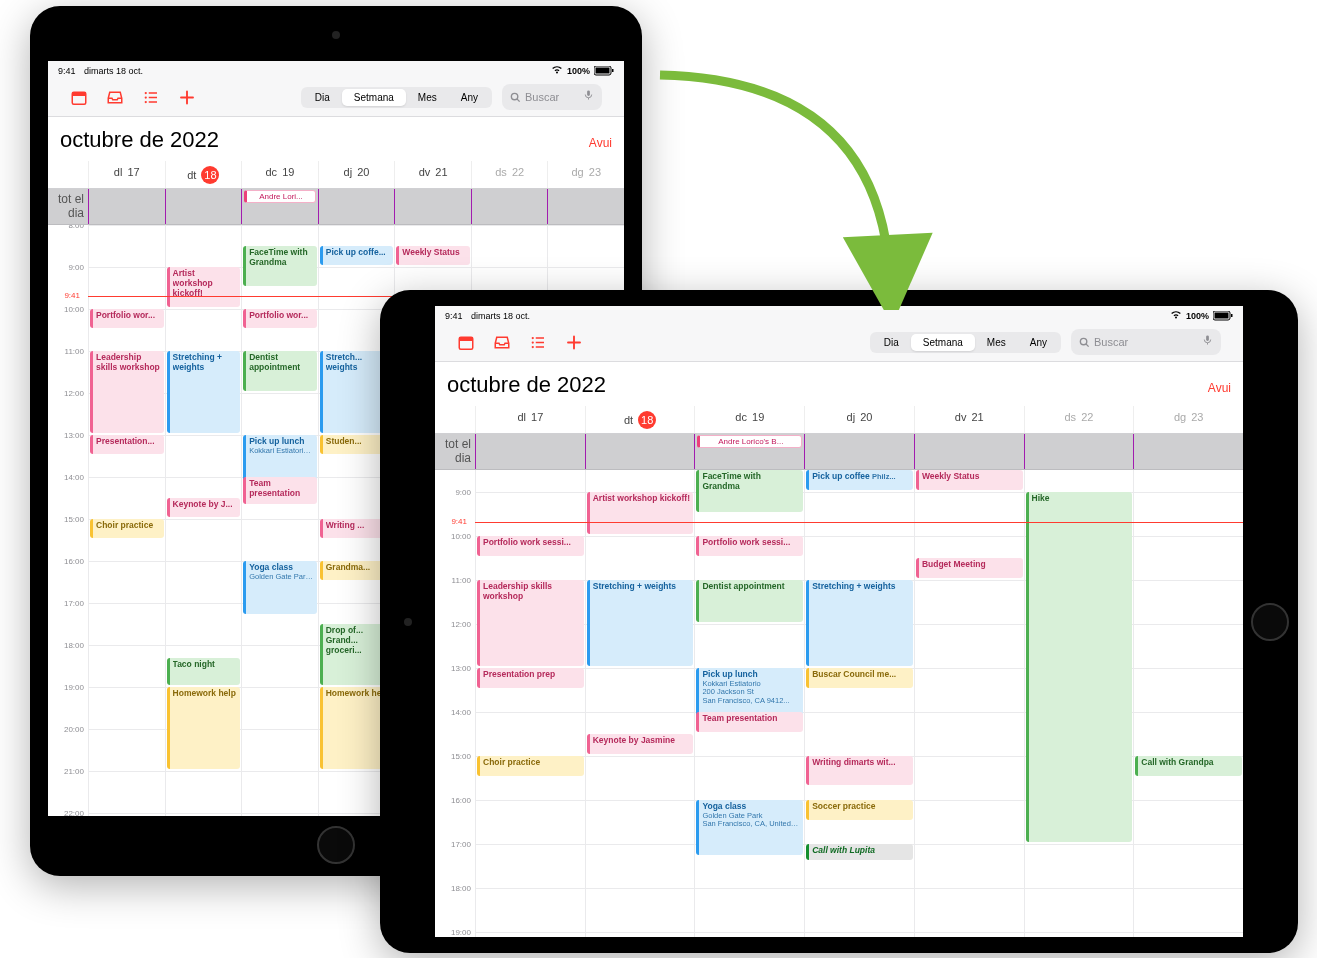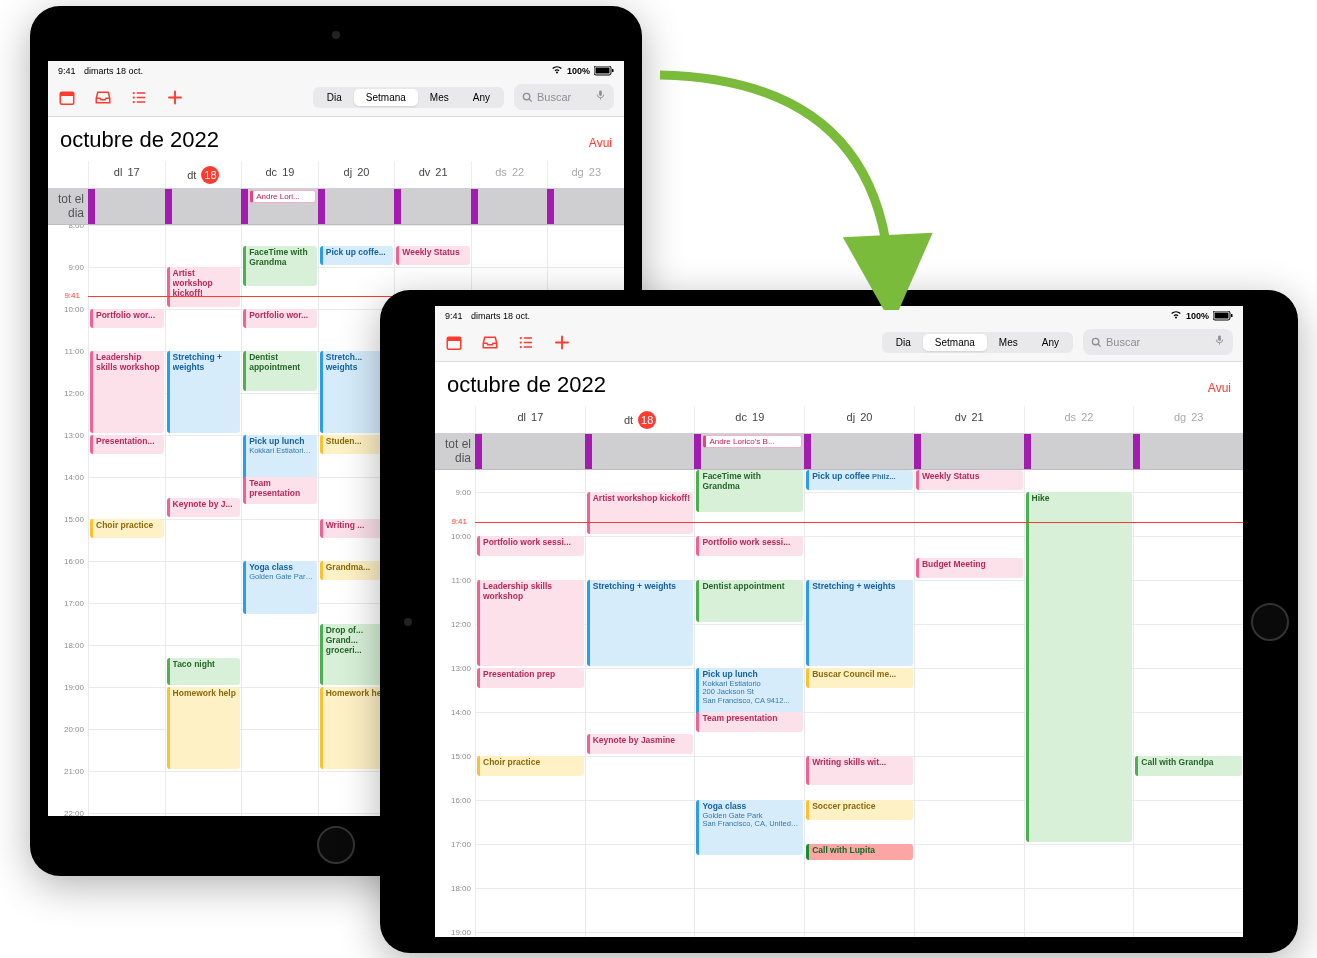--- a/index.html
+++ b/index.html
@@ -31,21 +31,21 @@
 
 
 .statusbar { display: flex; justify-content: space-between; align-items: center;
   font-size: 9px; color:#000; padding: 4px 10px 3px; background:#f7f7f8;}
 .statusbar .right { display:flex; gap:4px; align-items:center; font-weight:600; }
 .wifi-icon { font-size: 9px; }
 .battery-icon svg { vertical-align:middle; }
 
 
 .toolbar {
-  display:flex; align-items:center; padding: 5px 10px 6px; background:#f7f7f8;
+  display:flex; align-items:center; padding: 5px 22px 6px; background:#f7f7f8;
   border-bottom:1px solid #dcdcdf;
 }
 .toolbar-left { display:flex; gap:18px; align-items:center; }
 .tb-icon { color:#ff3b30; font-size:17px; line-height:1; width:18px; height:18px; display:flex; align-items:center; justify-content:center;}
 .tb-icon svg { width:19px; height:19px; }
 .exp { flex:1; }
 .segmented { display:flex; background:#e9e9eb; border-radius:6px; padding:2px;}
 .seg-item { font-size:10px; padding: 3px 12px; border-radius:5px; color:#000;}
 .seg-item.active { background:#fff; box-shadow:0 1px 2px rgba(0,0,0,.1);}
 .search {
@@ -74,21 +74,21 @@
 .daynum.today {
   background:#ff3b30; color:#fff; border-radius:50%; width:18px; height:18px;
   line-height:18px; font-size:11px; font-weight:400;
 }
 
 
 .alldayrow { display:flex; background:#cfcfd1; border-bottom:1px solid #bcbcbf; min-height:18px;}
 .alldayrow .time-col {
   width:40px; font-size:12px; color:#555; text-align:right; padding:3px 4px 4px 0;
 }
-.alldayrow .day { flex:1; border-left:7px solid #a21caf; padding:1px 2px;}
+.alldayrow .day { flex:1; border-left:1px solid #a21caf; padding:1px 2px;text-align:center;}
 .allday-ev {
   background:#fff; border:1px solid #f4b0c8; border-left:3px solid #ec407a;
   border-radius:3px; font-size:8px; color:#c2185b; padding:1px 3px;
   white-space:nowrap; overflow:hidden; text-overflow:ellipsis;
 }
 
 
 .grid { flex:1; overflow:hidden; display:flex; position:relative;}
 .time-col { width:40px; position:relative; }
 .hourlabel { position:absolute; right:4px; font-size:8px; color:#8e8e93; transform:translateY(-50%);}
@@ -110,21 +110,21 @@
   border-left-width:3px; border-left-style:solid;
 }
 .ev .t { font-weight:600; white-space:nowrap; overflow:hidden; text-overflow:ellipsis;}
 .ev .l { font-size:7.5px; opacity:.85; white-space:nowrap; overflow:hidden; text-overflow:ellipsis;}
 .ev.wrap .t { white-space: normal; }
 
 .c-pink   { background:#fce1ea; border-left-color:#f06292; color:#b52a5b;}
 .c-blue   { background:#d6ecfb; border-left-color:#2b9bef; color:#15629e;}
 .c-green  { background:#d8f0d8; border-left-color:#4caf50; color:#256728;}
 .c-yellow { background:#fef1c6; border-left-color:#f9c232; color:#8a6a0a;}
-.c-greenD { background:#fca5a5; border-left-color:#148f2e; color:#0f6a22;}
+.c-greenD { background:#e5e5e5; border-left-color:#148f2e; color:#0f6a22;font-style:italic;}
 </style>
 </head>
 <body>
 
 <svg class="arrow-path" viewBox="0 0 300 260">
   <defs>
     <marker id="ah" markerWidth="12" markerHeight="12" refX="6" refY="6" orient="auto">
       <path d="M1,1 L11,6 L1,11 z" fill="#7bbb3c"></path>
     </marker>
   </defs>
@@ -554,21 +554,21 @@
             <div class="ev c-blue" style="top: 0px; height: 20px;">
               <div class="t">Pick up coffee<span class="l"> Philz...</span></div>
             </div>
             <div class="ev c-blue" style="top: 110px; height: 86px;">
               <div class="t">Stretching + weights</div>
             </div>
             <div class="ev c-yellow" style="top: 198px; height: 20px;">
               <div class="t">Buscar Council me...</div>
             </div>
             <div class="ev c-pink" style="top: 286px; height: 28.8px;">
-              <div class="t">Writing skills wit...</div>
+              <div class="t">Writing dimarts wit...</div>
             </div>
             <div class="ev c-yellow" style="top: 330px; height: 20px;">
               <div class="t">Soccer practice</div>
             </div>
             <div class="ev c-greenD" style="top: 374px; height: 15.6px;">
               <div class="t">Call with Lupita</div>
             </div>
           </div>
           <div class="dcol">
             <div class="ev c-pink" style="top: 0px; height: 20px;">

